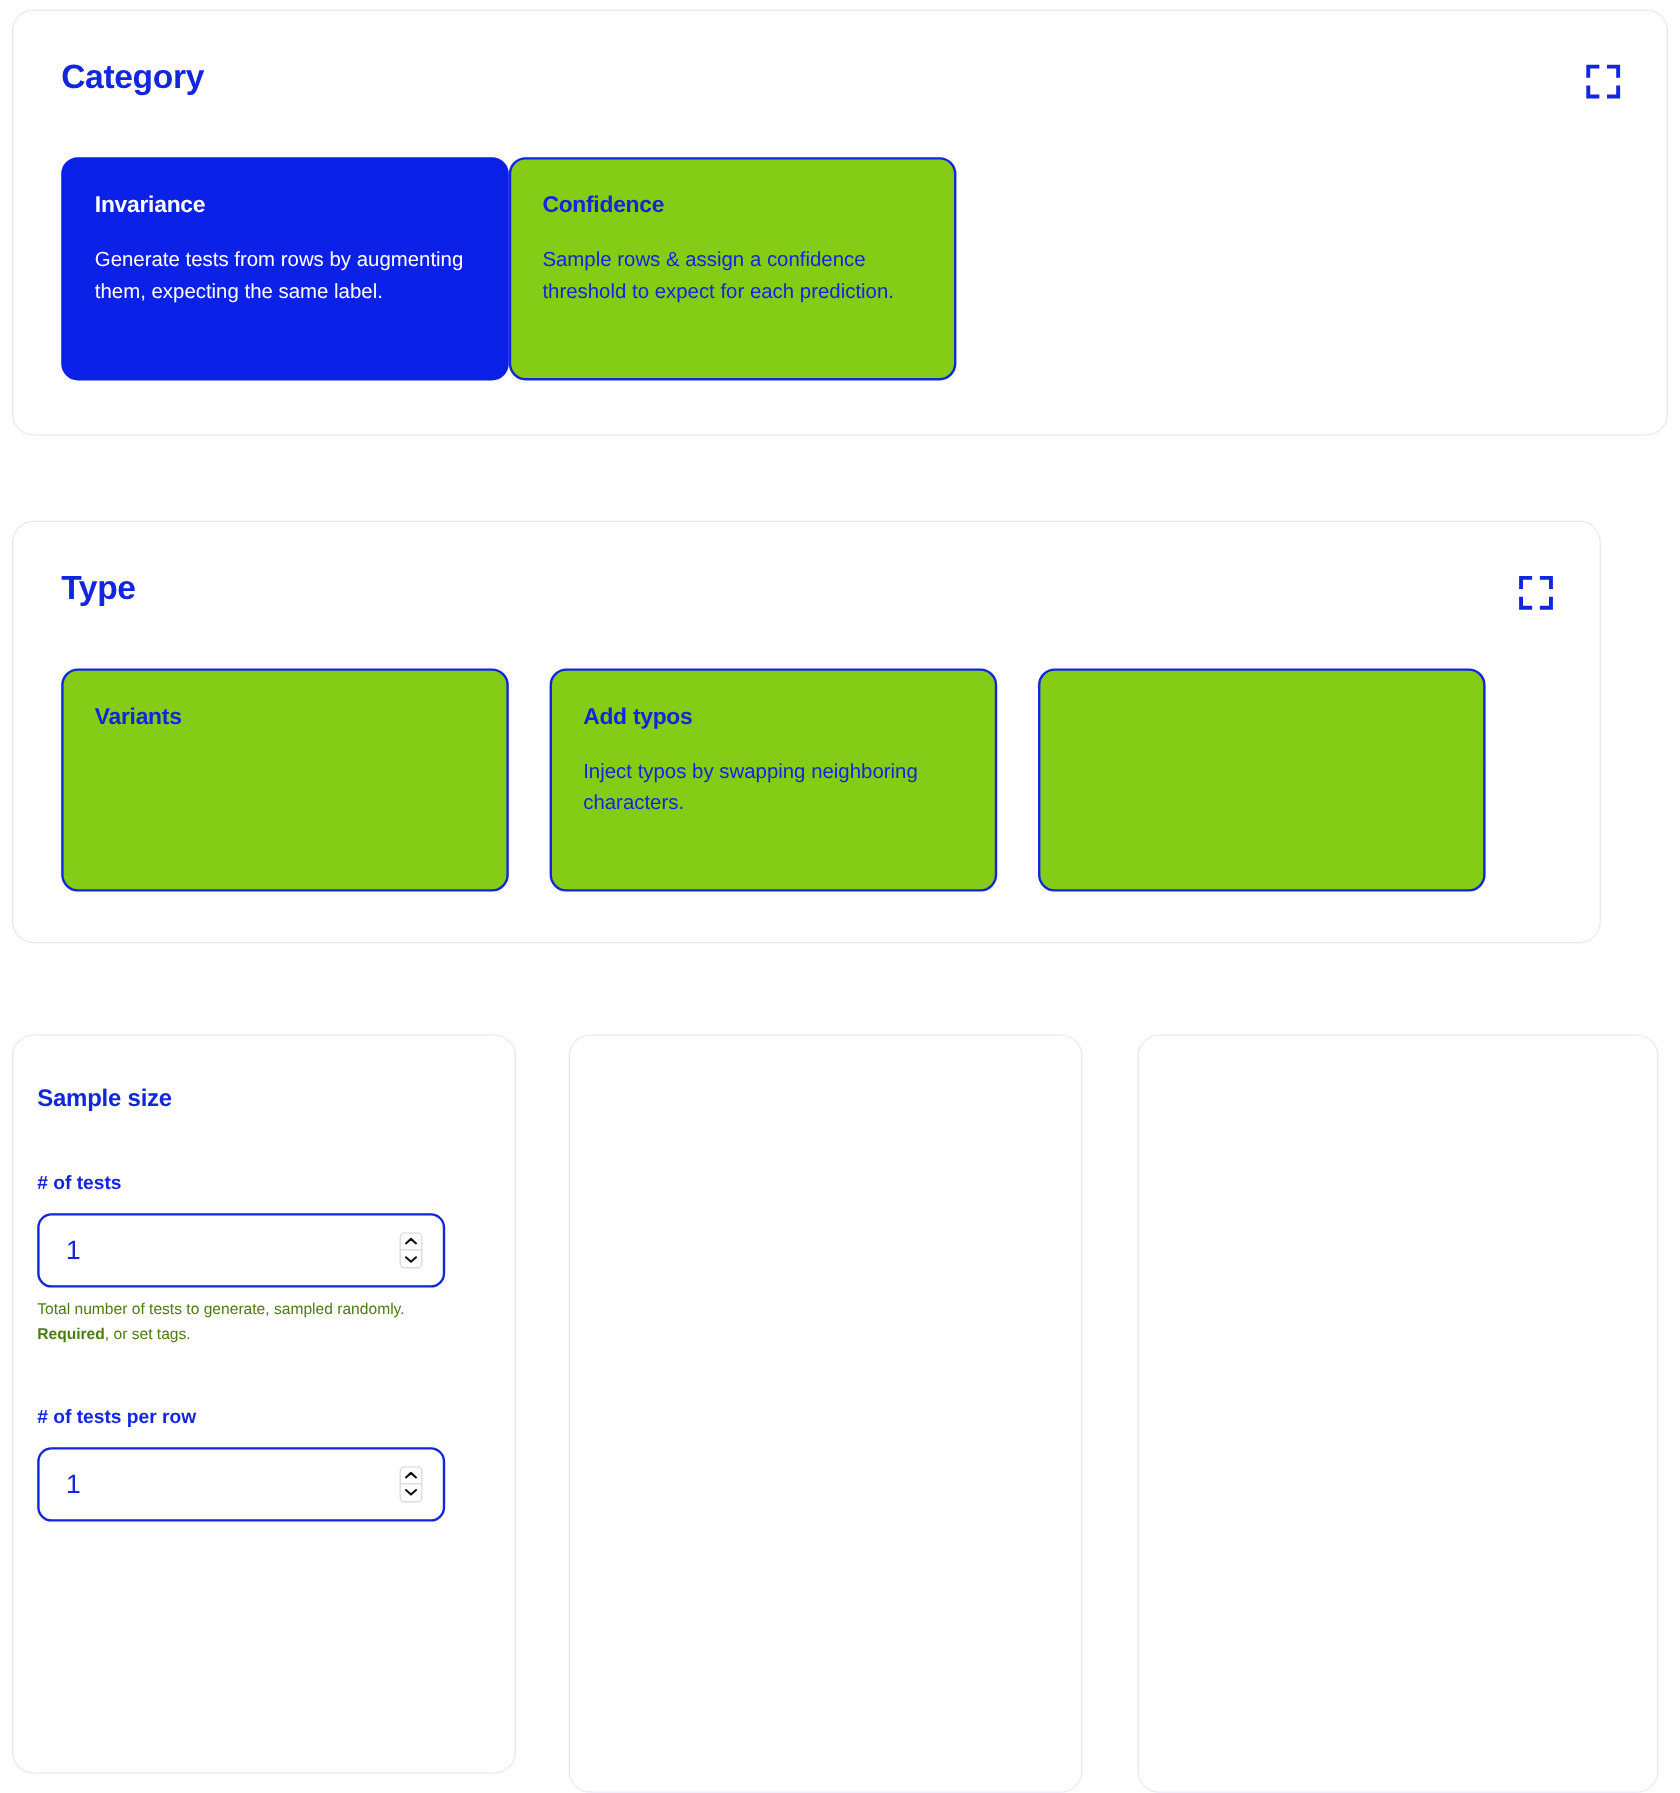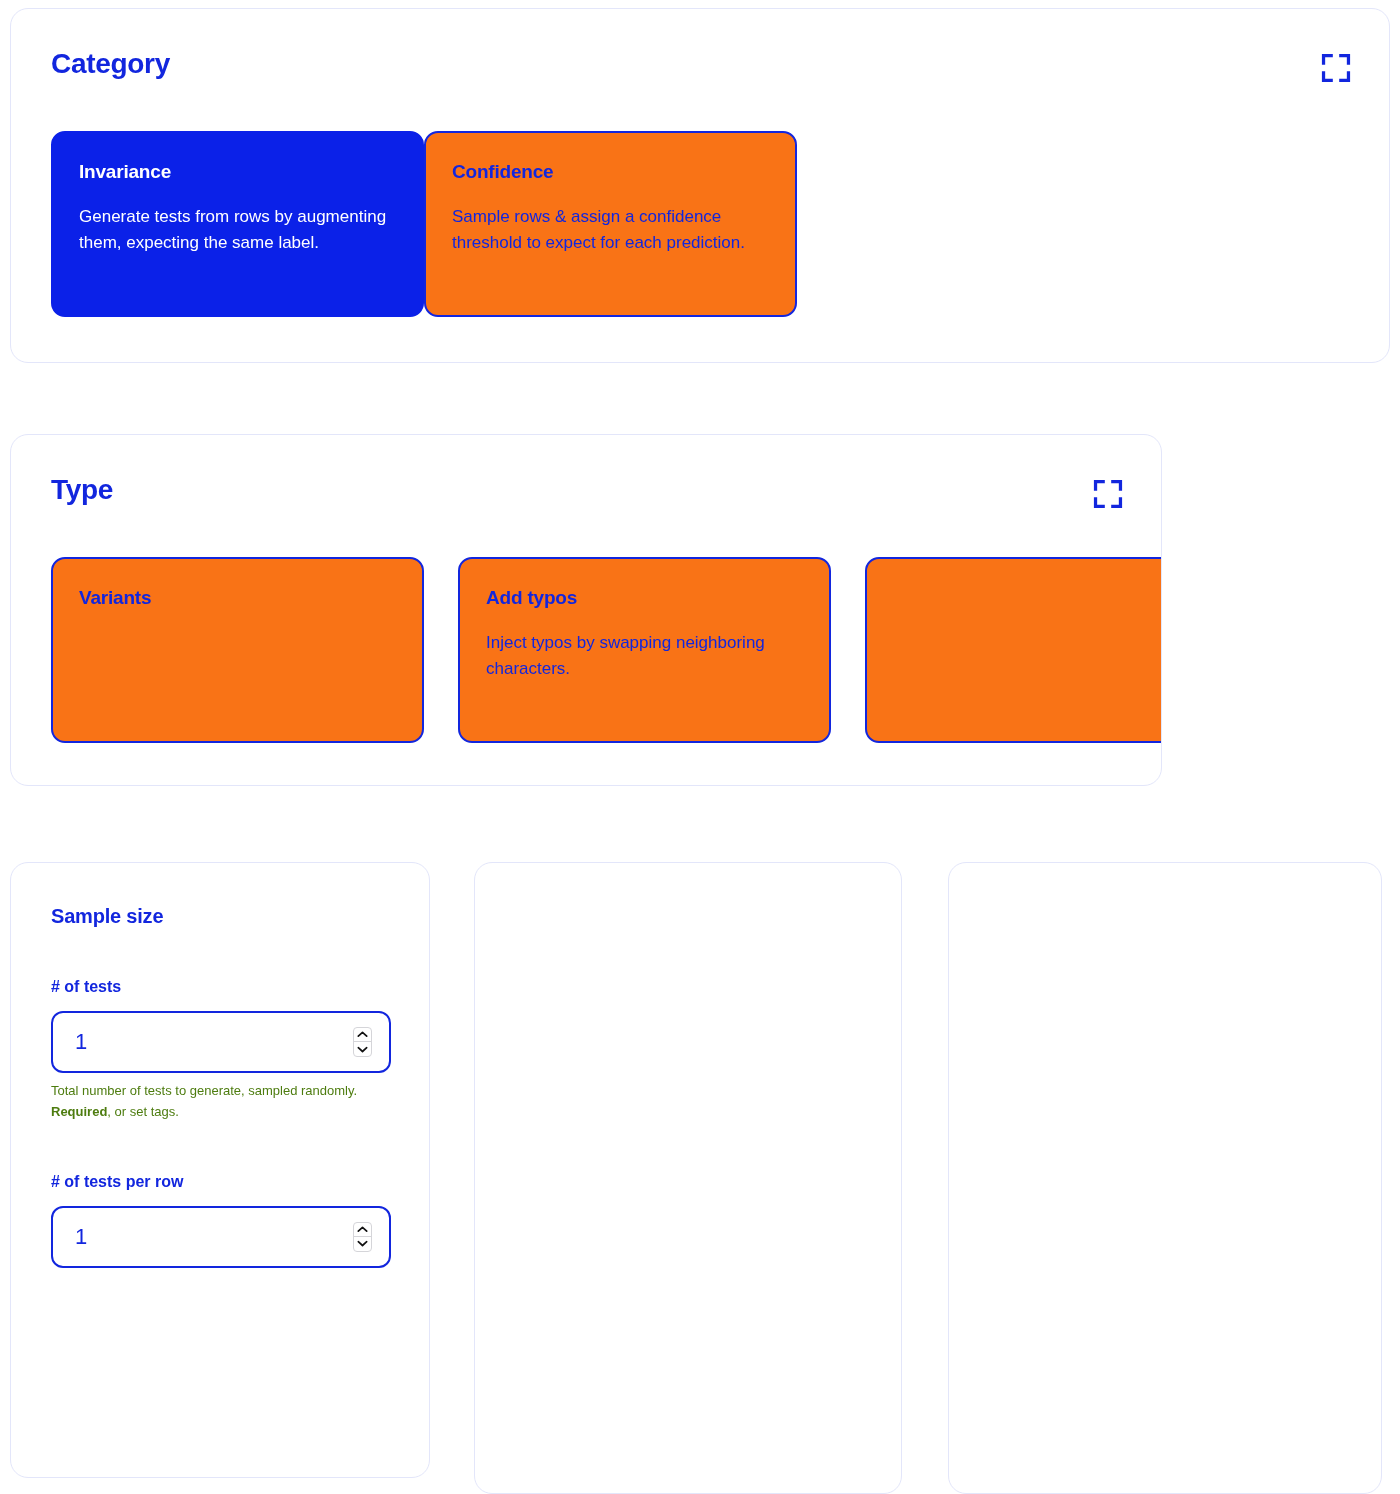--- a/index.html
+++ b/index.html
@@ -61,21 +61,21 @@
     display: flex;
     margin-top: 46px;
   }
 
   .choice-card {
     flex: 0 0 373px;
     width: 373px;
     min-height: 186px;
     border-radius: 14px;
     border: 2px solid #1226DE;
-    background: #f97316;
+    background: #84cc16;
     padding: 28px 30px 26px 26px;
     cursor: pointer;
   }
 
   .choice-card.selected {
     background: #0B21E8;
     border-color: #0B21E8;
   }
 
   .choice-title {
@@ -99,31 +99,31 @@
   
   #category-section {
     position: absolute;
     left: 10px;  top: 8px;
     width: 1380px; height: 355px;
   }
 
   #type-section {
     position: absolute;
     left: 10px;  top: 434px;
-    width: 1152px; height: 352px;
+    width: 1324px; height: 352px;
   }
 
   #type-section .card-row { gap: 34px; }
 
   
   #sample-size-panel {
     position: absolute;
     left: 10px;  top: 862px;
     width: 420px; height: 616px;
-    padding: 42px 40px 30px 40px;
+    padding: 42px 40px 30px 20px;
     overflow: hidden;
   }
 
   #empty-panel-1 {
     position: absolute;
     left: 474px; top: 862px;
     width: 428px; height: 632px;
   }
 
   #empty-panel-2 {

